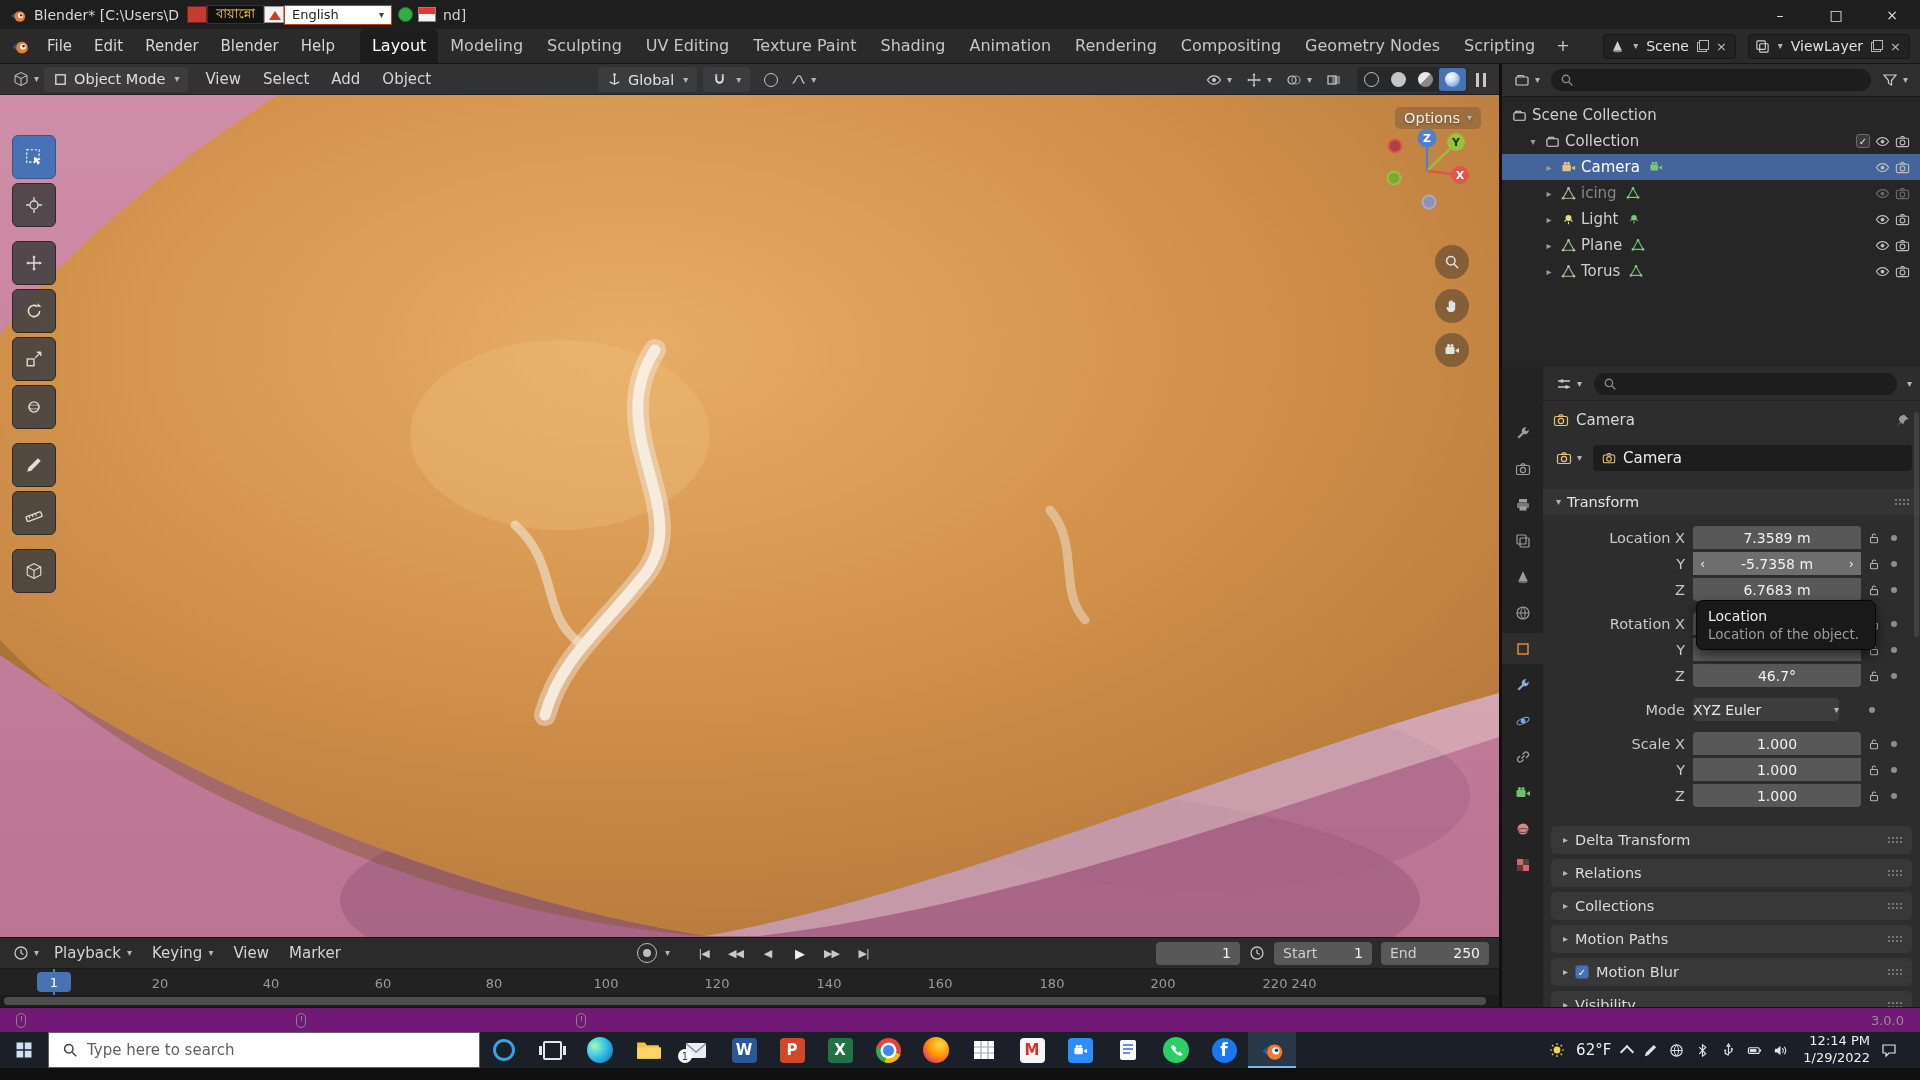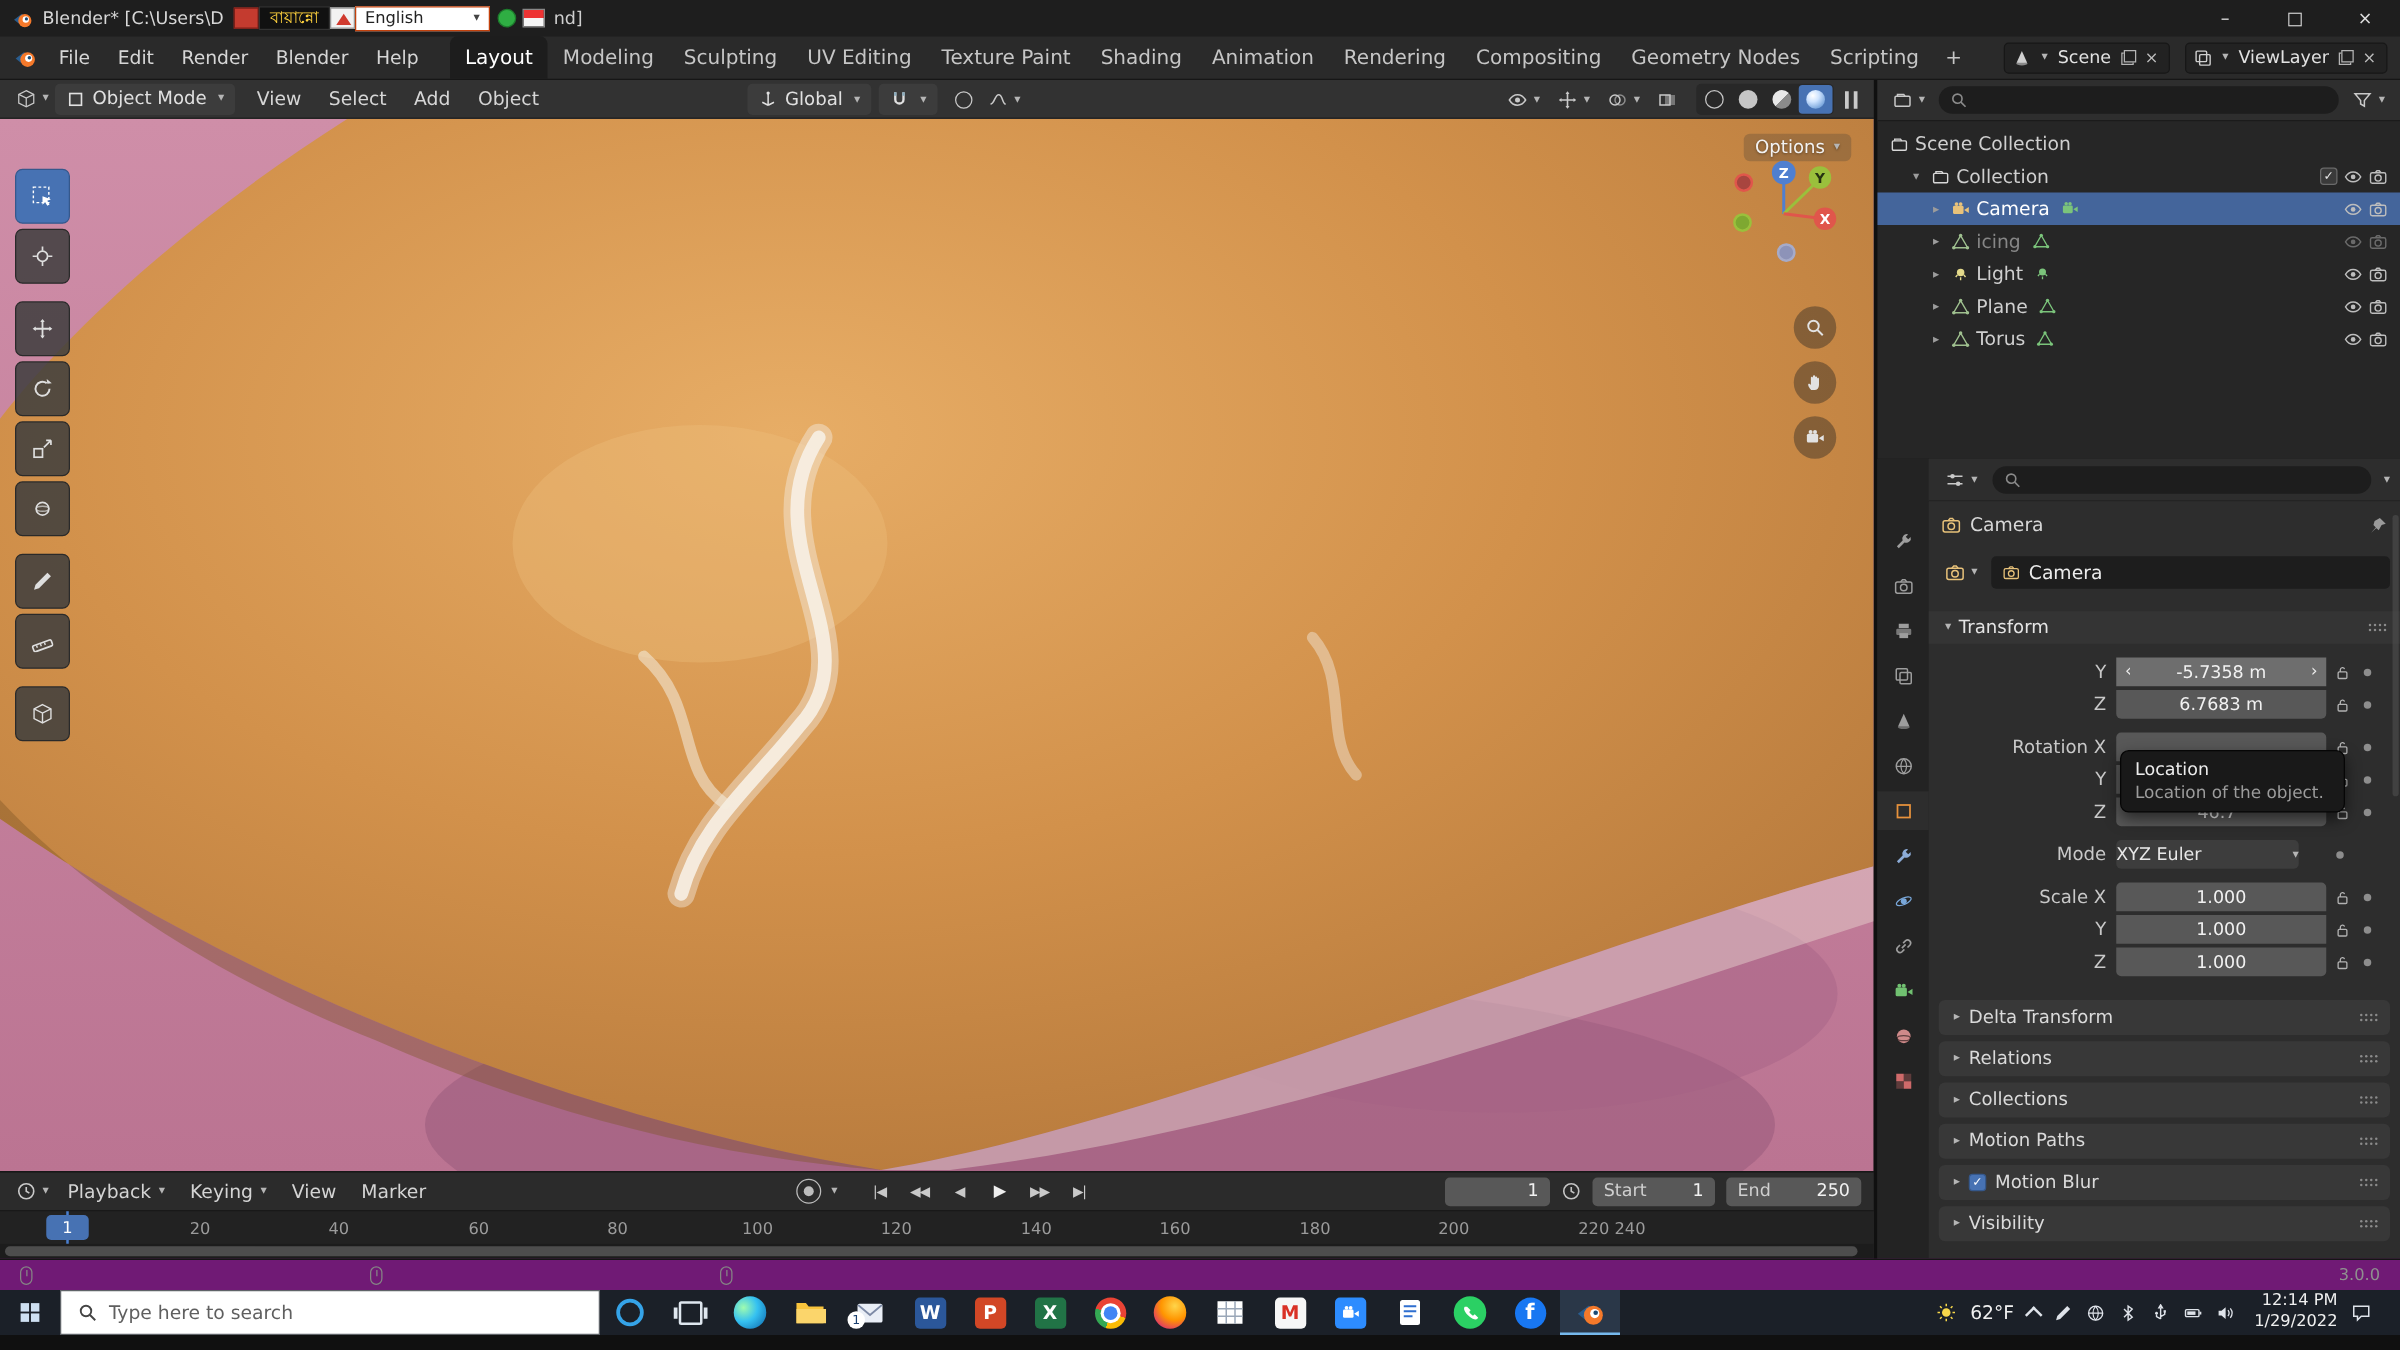--- a/index.html
+++ b/index.html
@@ -913,20 +913,30 @@
       </div>
 
       <div class="ppanel-head">
         <span class="chev">▾</span>
         <span class="ppanel-title">Transform</span>
         <span class="spacer"></span>
         <span class="grip"></span>
       </div>
 
       <div class="prows">
+        <div class="prow">
+          <span class="plabel">Location X</span>
+          <div class="pfield top">
+                <span>7.3589 m</span>
+              </div>
+          <svg class="ic ic14 lockic">
+                <use href="#i-lock"></use>
+              </svg>
+          <span class="dotbtn"></span>
+        </div>
         <div class="prow">
           <span class="plabel">Y</span>
           <div class="pfield activef">
             <span class="fa">‹</span>
             <span>-5.7358 m</span>
             <span class="fa">›</span>
           </div>
           <svg class="ic ic14 lockic">
                 <use href="#i-lock"></use>
               </svg>

